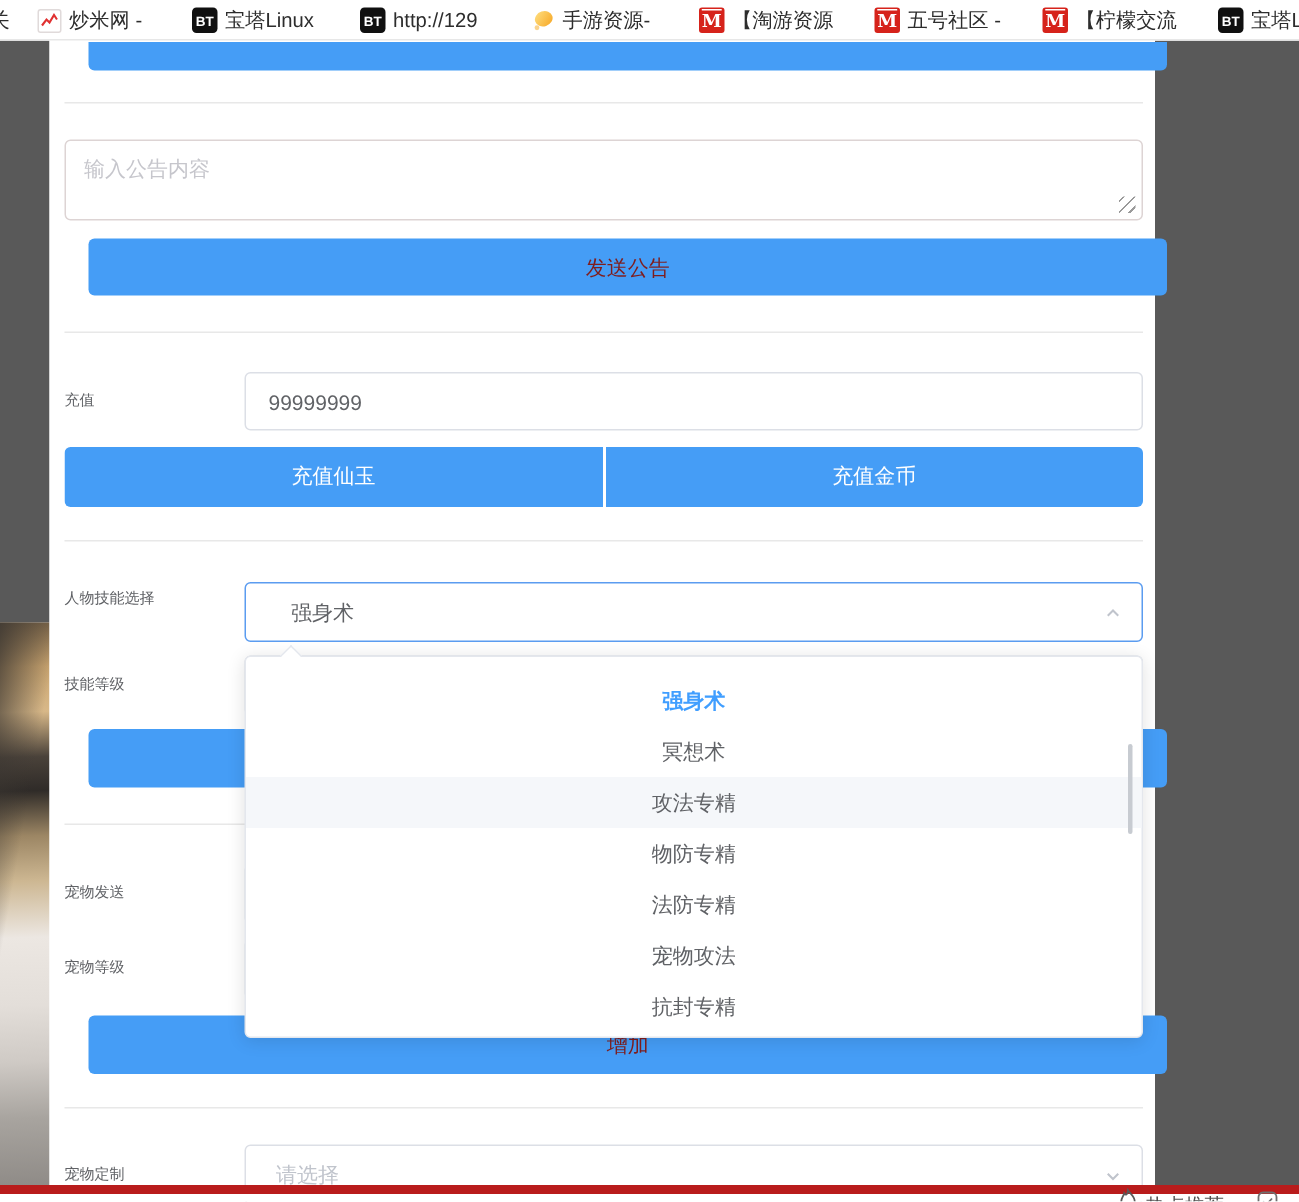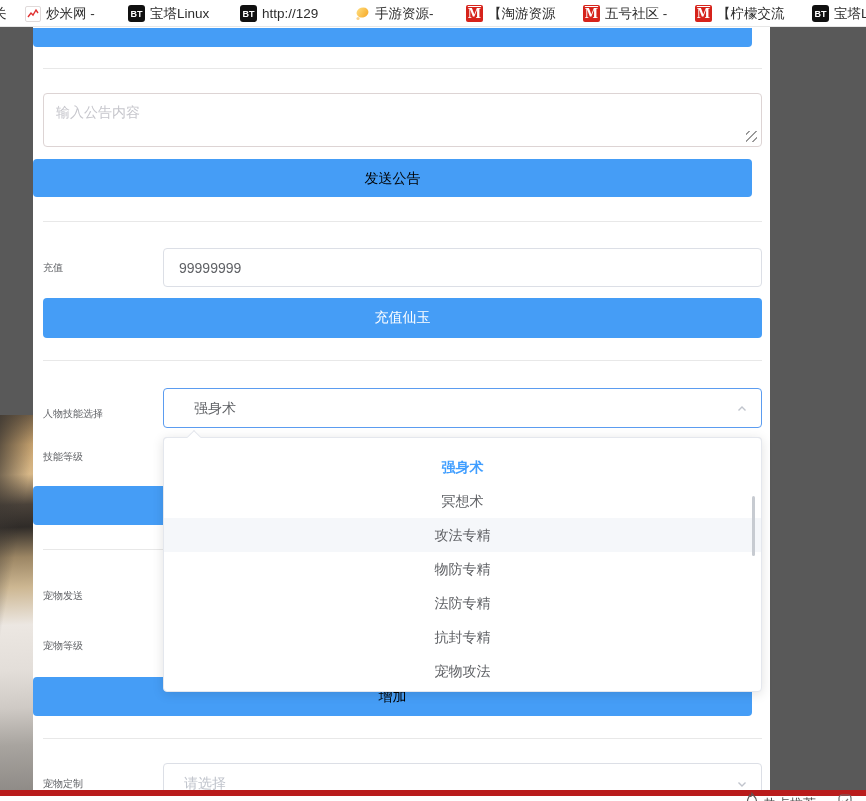--- a/index.html
+++ b/index.html
@@ -28,21 +28,21 @@
       linear-gradient(178deg,
         #7a6448 0%, #c9a46f 8%, #d8b888 16%, #4a423a 24%, #2f2b28 30%,
         #9c8664 38%, #cdb792 46%, #ece7e2 56%, #e3ded9 68%, #cfcac5 78%,
         #a8a49f 88%, #8f8b87 100%); }
   #right-dark { position:absolute; left:770px; top:27px; width:96px; height:763px; background:#595959; }
 
   
   #panel { position:absolute; left:33px; top:27px; width:737px; height:763px; background:#fff; }
   .hr { position:absolute; left:10px; width:719px; height:1px; background:#e8e8e8; }
   .lbl { position:absolute; left:10px; font-size:10px; color:#606266; line-height:20px; }
-  .btn { position:absolute; left:0; width:719px; background:#459df6; color:#000000;
+  .btn { position:absolute; left:26px; width:719px; background:#459df6; color:#7f1d1d;
     border:none; border-radius:4px; font-size:14px; text-align:center; cursor:pointer;
     font-family:inherit; }
   .field { position:absolute; left:130px; width:599px; height:40px; background:#fff;
     border:1px solid #dcdfe6; border-radius:4px; font-size:14px; color:#606266;
     line-height:38px; font-family:inherit; }
   input.field { padding:0 15px; }
   .caret { position:absolute; right:14px; width:10px; height:10px; }
   .caret svg { display:block; }
 
   #btn-top { top:1px; height:19px; border-radius:0 0 4px 4px; }
@@ -55,21 +55,21 @@
     background:repeating-linear-gradient(135deg, transparent 0 2px, #9a9a9a 2px 3px, transparent 3px 5px); }
   #btn-send { top:132px; height:38px; line-height:38px; }
   #hr2 { top:194px; }
   #recharge-lbl { top:231px; }
   #recharge-input { top:221px; height:39px; }
   #btn-group { position:absolute; left:10px; top:271px; width:719px; height:40px;
     display:flex; gap:2px; border-radius:4px; overflow:hidden; }
   .seg { flex:1; background:#459df6; color:#fff; font-size:14px; border:none;
     display:flex; align-items:center; justify-content:center; cursor:pointer; font-family:inherit; }
   #hr3 { top:333px; }
-  #skill-lbl { top:377px; }
+  #skill-lbl { top:363px; }
   #skill-select { position:absolute; left:130px; top:361px; width:599px; height:40px;
     border:1px solid #5b9cf0; border-radius:4px; font-size:14px; color:#606266;
     line-height:38px; padding-left:30px; cursor:pointer; background:#fff; }
   #skill-select .caret { top:15px; }
   #skill-level-lbl { top:420px; }
   .covered-input { position:absolute; left:130px; width:599px; height:40px;
     border:1px solid #dcdfe6; border-radius:4px; background:#fff; }
   #cov1 { top:410px; } #cov2 { top:549px; } #cov3 { top:599px; }
   #btn-set { top:459px; height:39px; line-height:39px; }
   #hr4 { top:522px; }
@@ -171,20 +171,21 @@
 
     <textarea id="ann-textarea" placeholder="输入公告内容" style=""></textarea>
     <div id="resize-grip"></div>
     <button class="btn" id="btn-send">发送公告</button>
     <div class="hr" id="hr2"></div>
 
     <div class="lbl" id="recharge-lbl">充值</div>
     <input class="field" id="recharge-input" value="99999999" style="">
     <div id="btn-group">
       <button class="seg">充值仙玉</button>
+      <button class="seg">充值金币</button>
     </div>
     <div class="hr" id="hr3"></div>
 
     <div class="lbl" id="skill-lbl">人物技能选择</div>
     <div id="skill-select">
       <span>强身术</span>
       <span class="caret">
         <svg width="10" height="10" viewBox="0 0 10 10">
             <polyline points="1.5,6.5 5,3 8.5,6.5" fill="none" stroke="#c0c4cc" stroke-width="1.4"></polyline>
           </svg>
@@ -213,22 +214,22 @@
     </div>
   </div>
 
   <div id="dropdown">
     <div class="notch"></div>
     <div class="opt selected">强身术</div>
     <div class="opt">冥想术</div>
     <div class="opt hovered">攻法专精</div>
     <div class="opt">物防专精</div>
     <div class="opt">法防专精</div>
+    <div class="opt">宠物攻法</div>
     <div class="opt">抗封专精</div>
-    <div class="opt">宠物攻法</div>
     <div id="dd-scroll"></div>
   </div>
 
   <div id="hotbar">
     <span id="hot-flame">
       <svg width="16" height="16" viewBox="0 0 16 16">
         <path d="M8 1.5 C9.5 4 12.5 5.5 12.5 9 a4.5 4.5 0 0 1 -9 0 C3.5 6.5 5 5.5 5.5 3.5 C6.5 5 7.5 5 8 1.5 Z" fill="none" stroke="#5a5a5a" stroke-width="1.2"></path>
       </svg>
     </span>
     <span id="hot-label">热点推荐</span>

